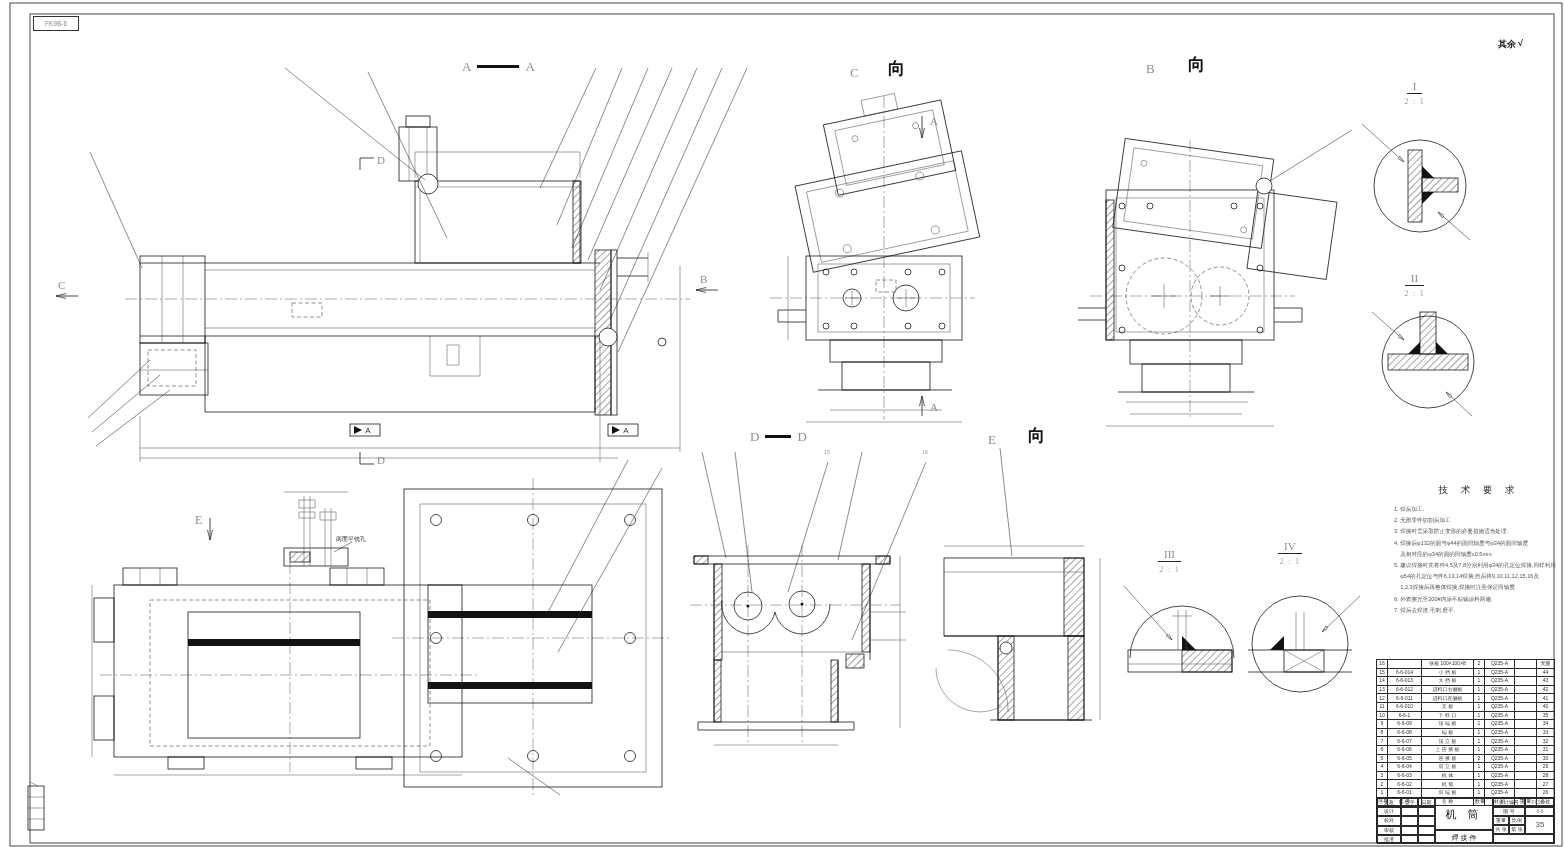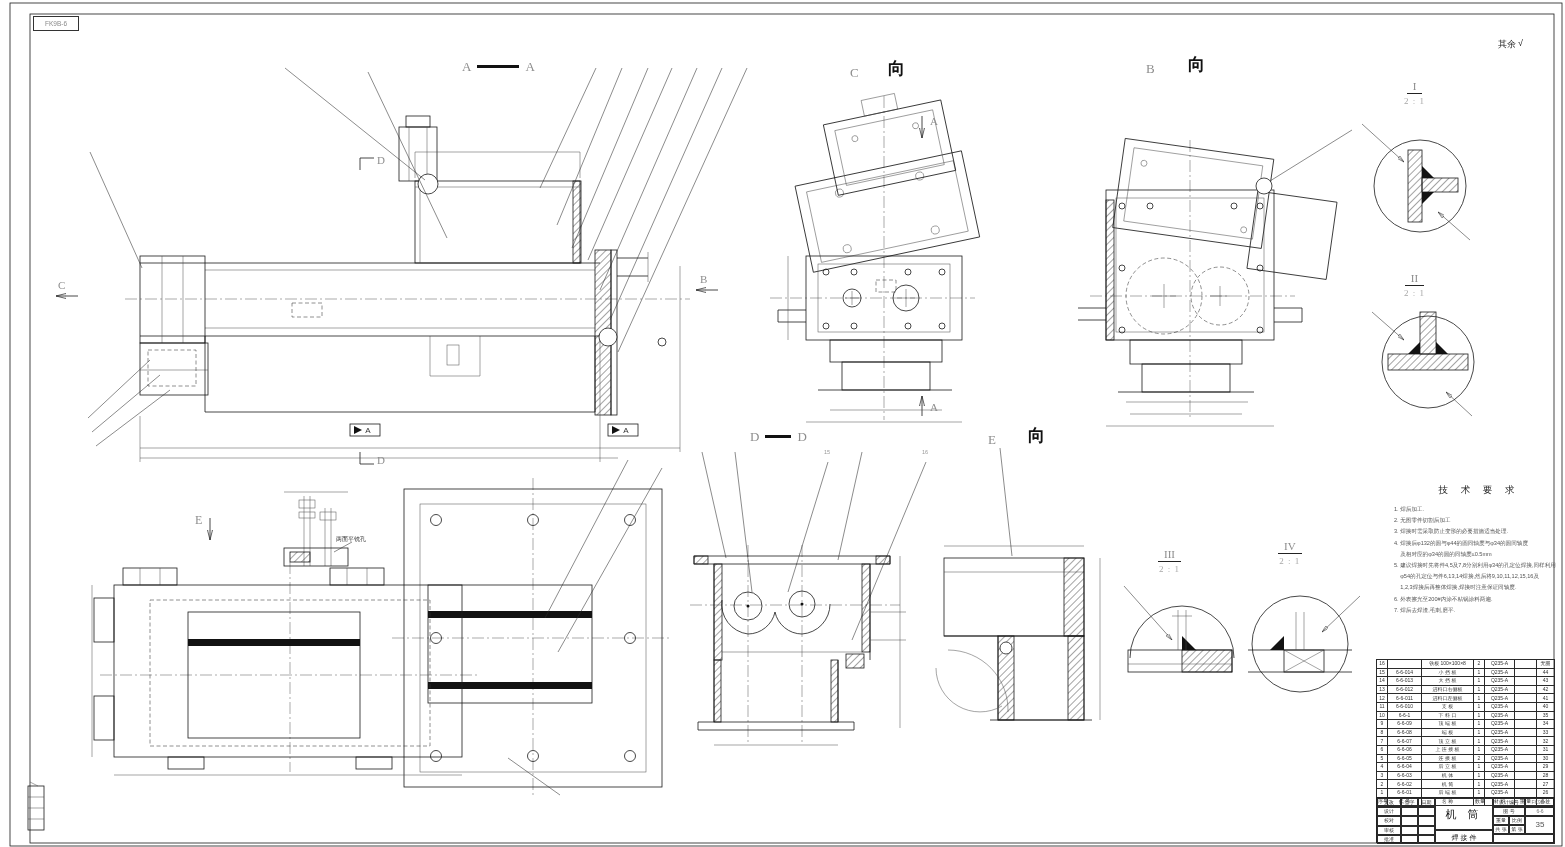--- a/index.html
+++ b/index.html
@@ -30,21 +30,21 @@
   .balloon{font-size:5.5px;color:#999;line-height:1;}
   
   table.bom{border-collapse:collapse;table-layout:fixed;width:178px;}
   table.bom td{border:0.5px solid #2a2a2a;font-size:5px;color:#333;height:7.6px;
                padding:0 1px;overflow:hidden;white-space:nowrap;text-align:center;line-height:1;}
   
   .tb{position:absolute;left:1376px;top:797px;width:178px;height:46px;border:0.8px solid #222;box-sizing:border-box;}
   .tb .cell{position:absolute;border:0.5px solid #2a2a2a;box-sizing:border-box;font-size:5px;color:#333;
             display:flex;align-items:center;justify-content:center;overflow:hidden;white-space:nowrap;line-height:1;}
   .cornerbox{border:0.8px solid #333;color:#8a8a8a;font-size:6.5px;display:flex;align-items:center;justify-content:center;}
-  .fin{display:flex;align-items:flex-start;gap:2px;color:#222;font-size:9px;font-weight:normal;}
+  .fin{display:flex;align-items:flex-start;gap:2px;color:#222;font-size:9px;font-weight:bold;}
 </style>
 </head>
 <body>
 
 <div class="page">
 
   <svg width="1565" height="847" viewBox="0 0 1565 847">
     <defs>
       <pattern id="hp" width="5" height="5" patternUnits="userSpaceOnUse" patternTransform="rotate(45)">
         <line x1="0" y1="0" x2="0" y2="5" stroke="#2a2a2a" stroke-width="0.6"></line>

